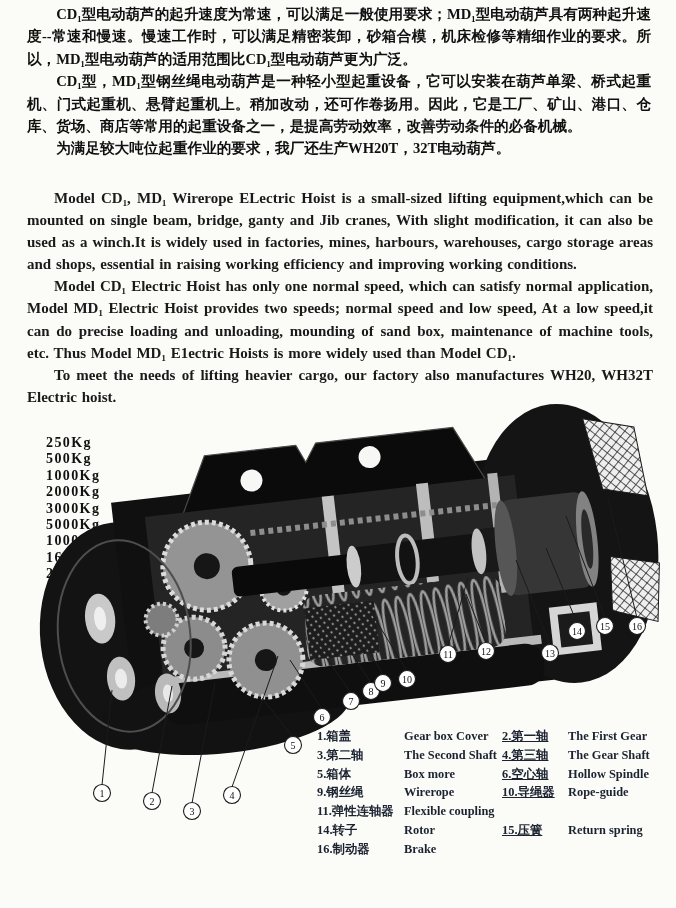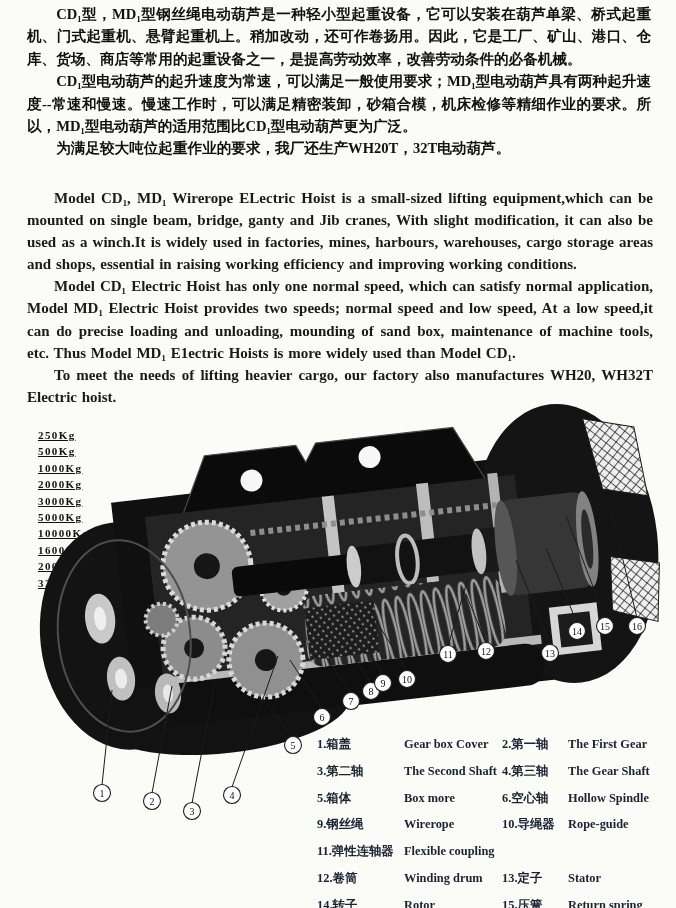--- a/index.html
+++ b/index.html
@@ -16,49 +16,49 @@
     text-align:justify; color:#101010;
   }
   .cn-text p{margin:0; text-indent:2em;}
   .en-text{
     position:absolute; left:27px; right:23px; top:187px;
     font-size:15px; line-height:22.1px; text-align:justify; color:#1a1a1a;
   }
   .en-text p{margin:0; text-indent:1.8em; word-spacing:1px;font-weight:bold;}
   
   .capacity-list{
-    position:absolute; left:30px; top:419px; margin:8px; padding:0; list-style:none;
-    font-weight:bold; font-size:11px; letter-spacing:1.4px; color:#111;text-decoration:underline;
+    position:absolute; left:30px; top:419px; margin:16px; padding:0; list-style:none;
+    font-weight:bold; font-size:14px; letter-spacing:1.4px; color:#111;
   }
   .capacity-list li{height:16.4px; line-height:16.4px;}
   
   .figure-svg{position:absolute; left:0; top:398px;}
   .leader{stroke:#1b1b1b; stroke-width:1;}
   .badge{fill:#ffffff; stroke:#1b1b1b; stroke-width:1.1;}
   .badge-num{font-family:"Liberation Serif","DejaVu Serif",serif; font-size:10px; fill:#111; text-anchor:middle;}
   
   .legend{
     position:absolute; left:317px; top:727px; width:352px;
     font-weight:bold; font-size:12.4px; color:#1c2330;
   }
-  .lg-row{position:relative; height:18.8px; line-height:18.8px;margin-top:8px;}
+  .lg-row{position:relative; height:18.8px; line-height:18.8px;}
   .lg-cell{position:absolute; top:0; white-space:nowrap;}
   .lg-cell.c1{left:0;}
   .lg-cell.c2{left:87px;}
-  .lg-cell.c3{left:185px;}
+  .lg-cell.c3{left:185px;text-decoration:underline;}
   .lg-cell.c4{left:251px;}
 </style>
 </head>
 <body>
 
 <div class="page">
 
   <section class="cn-text">
+    <p lang="zh">CD₁型电动葫芦的起升速度为常速，可以满足一般使用要求；MD₁型电动葫芦具有两种起升速度--常速和慢速。慢速工作时，可以满足精密装卸，砂箱合模，机床检修等精细作业的要求。所以，MD₁型电动葫芦的适用范围比CD₁型电动葫芦更为广泛。</p>
     <p lang="zh">CD₁型，MD₁型钢丝绳电动葫芦是一种轻小型起重设备，它可以安装在葫芦单梁、桥式起重机、门式起重机、悬臂起重机上。稍加改动，还可作卷扬用。因此，它是工厂、矿山、港口、仓库、货场、商店等常用的起重设备之一，是提高劳动效率，改善劳动条件的必备机械。</p>
-    <p lang="zh">CD₁型电动葫芦的起升速度为常速，可以满足一般使用要求；MD₁型电动葫芦具有两种起升速度--常速和慢速。慢速工作时，可以满足精密装卸，砂箱合模，机床检修等精细作业的要求。所以，MD₁型电动葫芦的适用范围比CD₁型电动葫芦更为广泛。</p>
     <p lang="zh">为满足较大吨位起重作业的要求，我厂还生产WH20T，32T电动葫芦。</p>
   </section>
 
   <section class="en-text" lang="en">
     <p>Model CD₁, MD₁ Wirerope ELectric Hoist is a small-sized lifting equipment,which can be mounted on single beam, bridge, ganty and Jib cranes, With slight modification, it can also be used as a winch.It is widely used in factories, mines, harbours, warehouses, cargo storage areas and shops, essential in raising working efficiency and improving working conditions.</p>
     <p>Model CD₁ Electric Hoist has only one normal speed, which can satisfy normal application, Model MD₁ Electric Hoist provides two speeds; normal speed and low speed, At a low speed,it can do precise loading and unloading, mounding of sand box, maintenance of machine tools, etc. Thus Model MD₁ E1ectric Hoists is more widely used than Model CD₁.</p>
     <p>To meet the needs of lifting heavier cargo, our factory also manufactures WH20, WH32T Electric hoist.</p>
   </section>
 
   <ul class="capacity-list" id="capacity-list">
@@ -274,26 +274,20 @@
         <span class="lg-cell c1">9.钢丝绳</span>
         <span class="lg-cell c2">Wirerope</span>
         <span class="lg-cell c3">10.导绳器</span>
         <span class="lg-cell c4">Rope-guide</span>
       </div>
       <div class="lg-row">
         <span class="lg-cell c1">11.弹性连轴器</span>
         <span class="lg-cell c2">Flexible coupling</span>
       </div>
       <div class="lg-row">
-        <span class="lg-cell c1">12.卷筒</span>
-        <span class="lg-cell c2">Winding drum</span>
-        <span class="lg-cell c3">13.定子</span>
-        <span class="lg-cell c4">Stator</span>
-      </div>
-      <div class="lg-row">
         <span class="lg-cell c1">14.转子</span>
         <span class="lg-cell c2">Rotor</span>
         <span class="lg-cell c3">15.压簧</span>
         <span class="lg-cell c4">Return spring</span>
       </div>
       <div class="lg-row">
         <span class="lg-cell c1">16.制动器</span>
         <span class="lg-cell c2">Brake</span>
       </div>
     </div>

